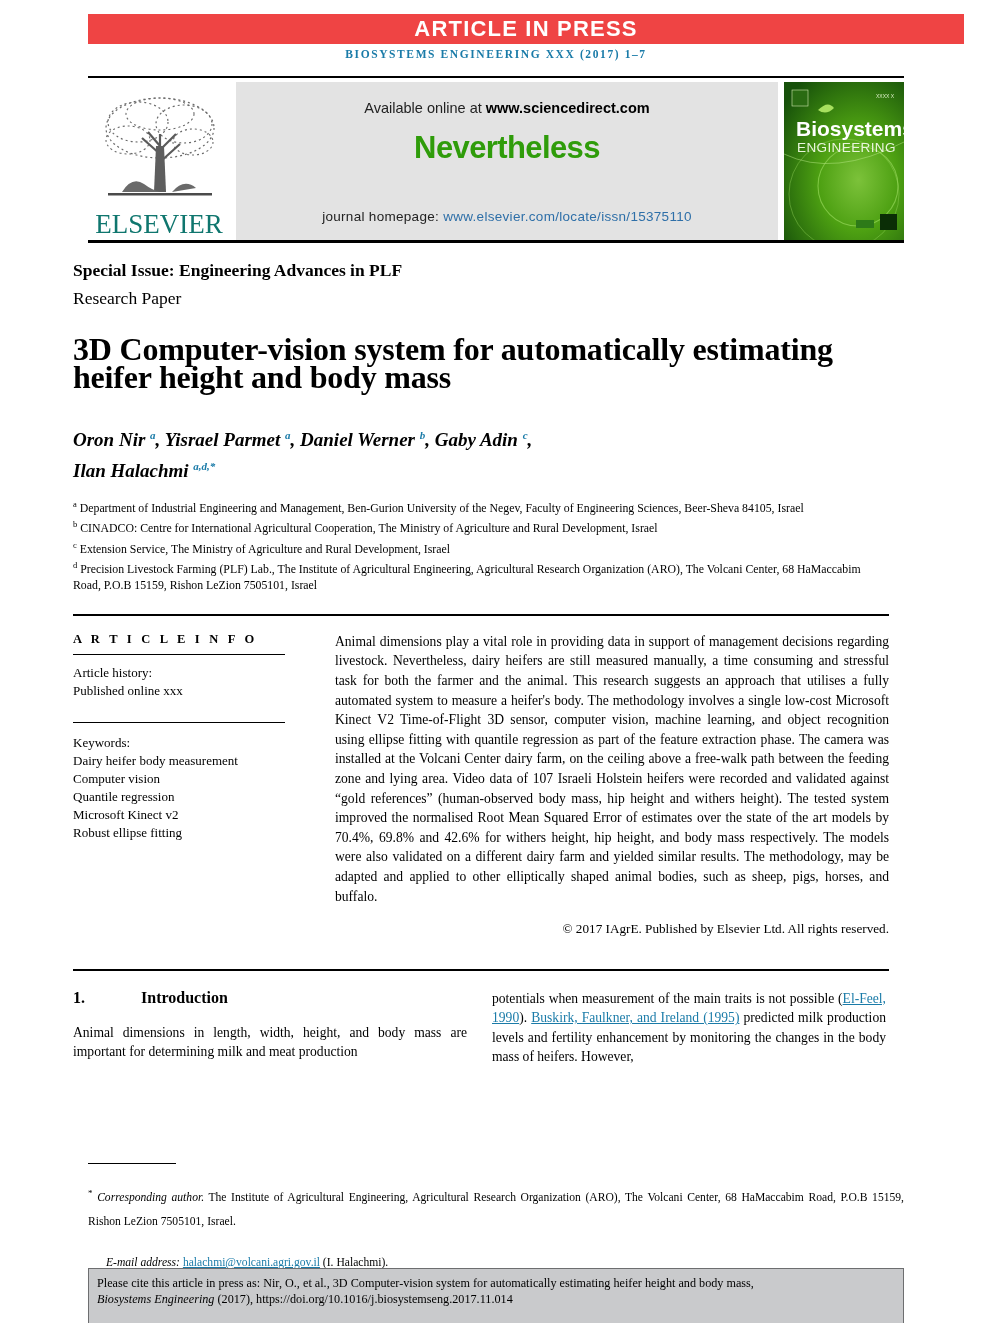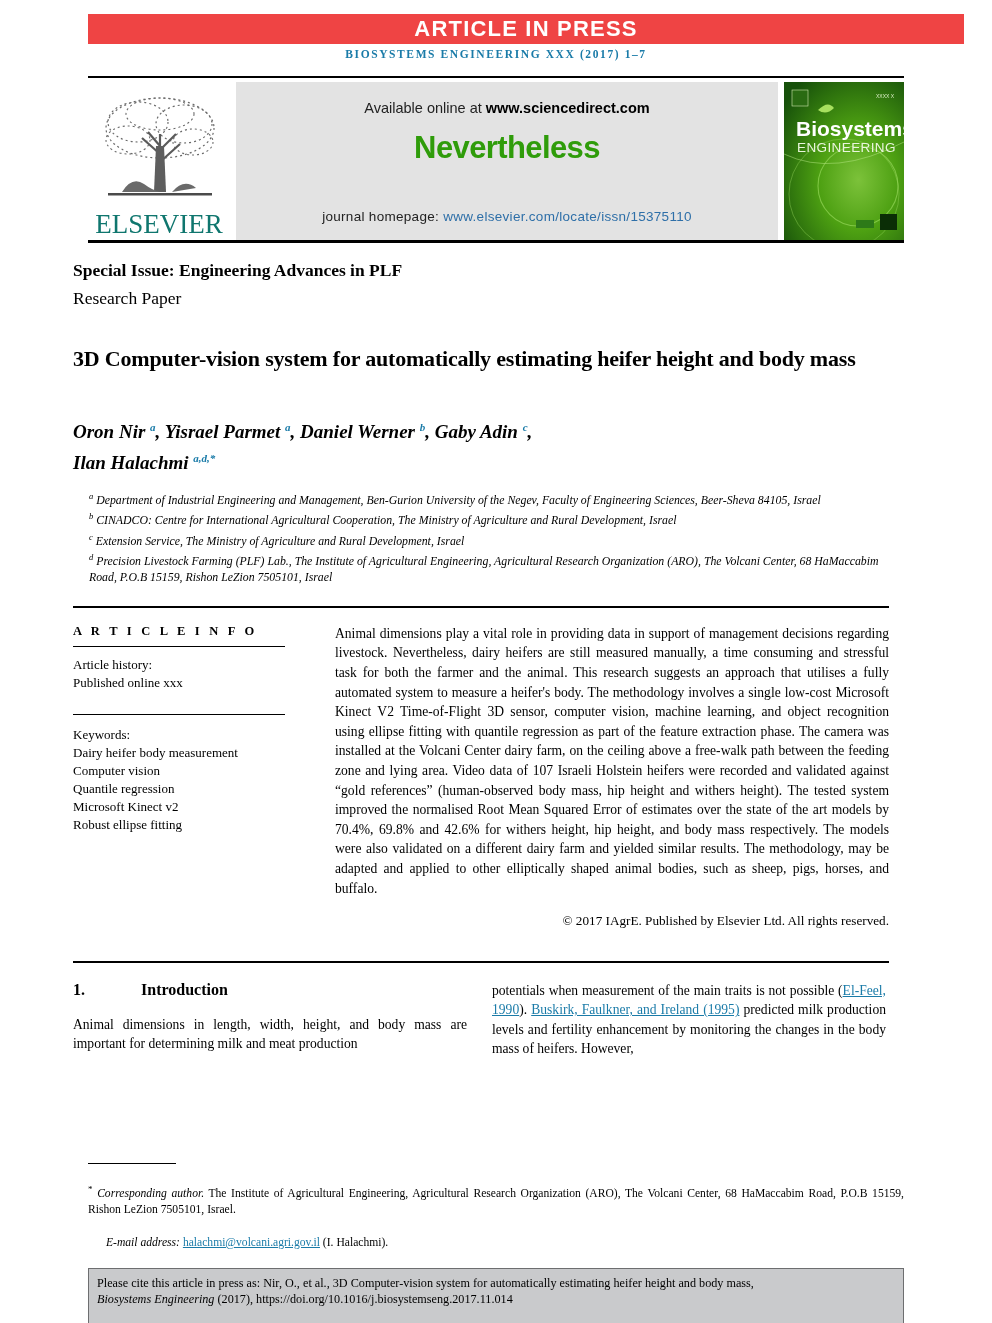--- a/index.html
+++ b/index.html
@@ -167,41 +167,39 @@
   .research-paper {
     font-family: "Liberation Serif", serif;
     font-weight: normal;
     font-size: 17.5px;
     line-height: 25px;
     margin-top: 3px;
   }
   .paper-title {
     font-family: "Liberation Serif", serif;
     font-weight: bold;
-    font-size: 22px;
-    line-height: 48px;
+    font-size: 32px;
+    line-height: 28px;
     margin-top: 24px;
     letter-spacing: -0.2px;
   }
   .authors {
     font-family: "Liberation Serif", serif;
     font-style: italic;
     font-weight: bold;
     font-size: 19px;
     line-height: 27px;
     margin-top: 31px;
   }
   .authors sup { color: #1a7ba8; font-size: 11px; font-style: italic; }
   .affils {
     margin-top: 11px;
     font-family: "Liberation Serif", serif;
-    font-style: italic;
     font-size: 11.8px;
     line-height: 16.5px;
-    margin-left: 16px;
   }
   .affils sup { font-size: 8.5px; }
 
   
   .info-rule-top {
     margin-top: 20px;
     border-top: 2px solid #000;
     width: 816px;
   }
   .info-abstract {
@@ -283,21 +281,21 @@
     width: 816px;
   }
   .fn-rule {
     border-top: 1px solid #000;
     width: 88px;
     margin-bottom: 5px;
   }
   .fn-line {
     font-family: "Liberation Serif", serif;
     font-size: 11.6px;
-    line-height: 16px;
+    line-height: 24px;
     text-align: justify;
     margin-top: 17px;
   }
   .fn-corr { font-style: italic; }
   .fn-indent { text-indent: 18px; }
   .fn-link { color: #1a7ba8; }
   .fn-issn { font-size: 11.8px; line-height: 17px; margin-top: 1px; }
 
   
   .cite-box {

